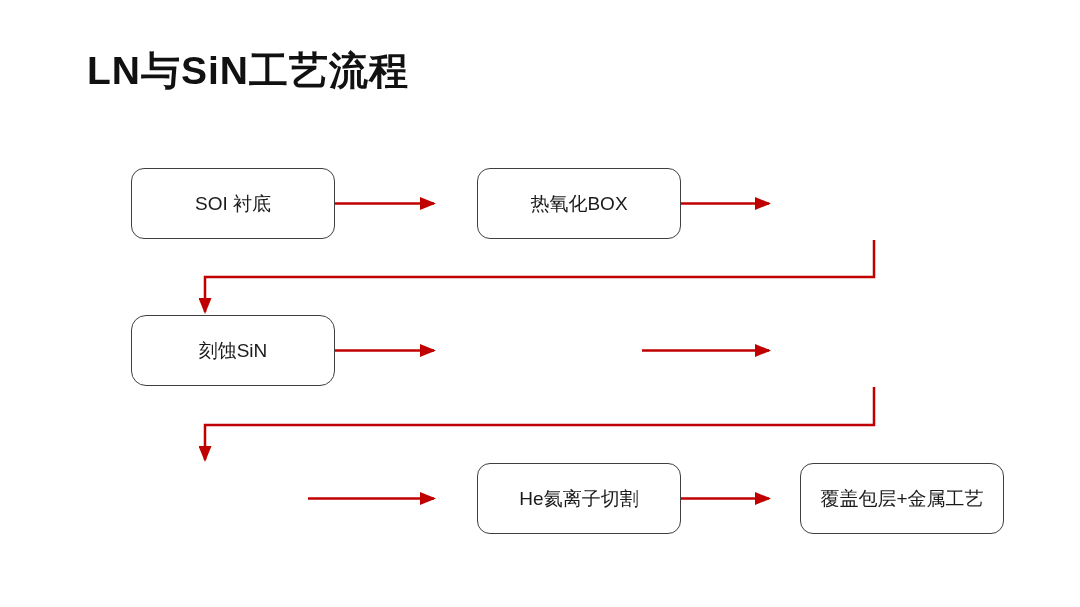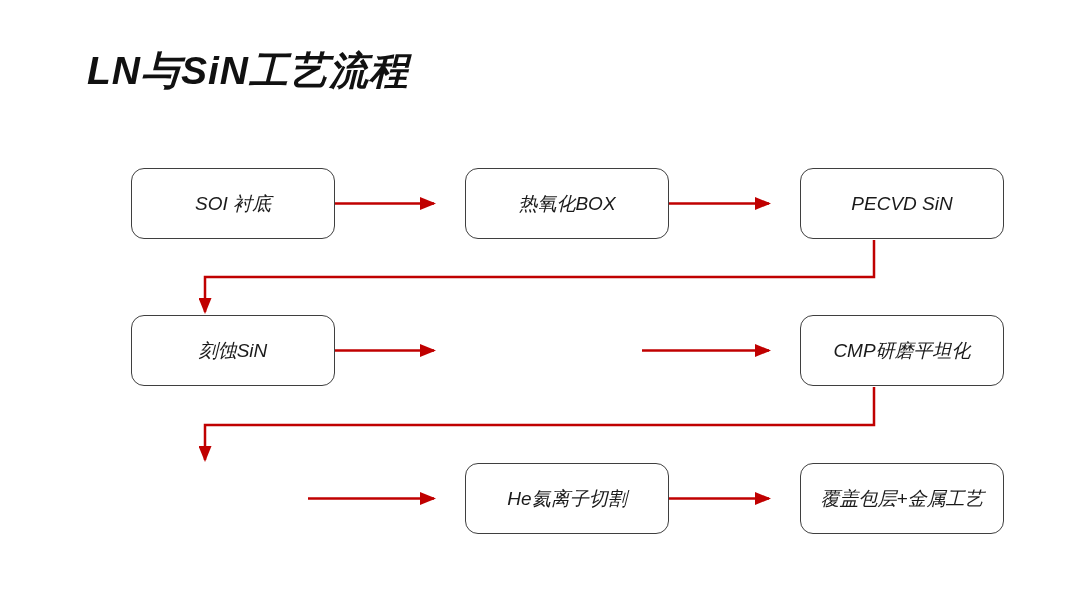--- a/index.html
+++ b/index.html
@@ -14,21 +14,20 @@
   body {
     font-family: "Liberation Sans", "DejaVu Sans", sans-serif;
     background: var(--bg);
     overflow: hidden;
   }
   .canvas {
     position: relative;
     width: 1080px;
     height: 545px;
     background: var(--bg);
-    font-style: italic;
   }
   .page-title {
     position: absolute;
     left: 87px;
     top: 44px;
     font-size: 39px;
     font-weight: 700;
     letter-spacing: 1px;
     color: #111111;
     white-space: nowrap;
@@ -44,25 +43,25 @@
     align-items: center;
     justify-content: center;
     font-size: 19px;
     color: var(--text);
     white-space: nowrap;
     z-index: 2;
     margin-left: 28px;
   }
   
   .col-1 { left: 103px; }
-  .col-2 { left: 437px; }
+  .col-2 { left: 449px; }
   .col-3 { left: 772px; }
   
   .row-1 { top: 168px; }
-  .row-2 { top: 315px; }
+  .row-2 { top: 315px; border-radius: 15px; }
   .row-3 { top: 463px; }
   .arrow-layer {
     position: absolute;
     left: 0; top: 0;
     width: 1080px;
     height: 607px;
     z-index: 1;
   }
   .arrow-layer path {
     stroke: var(--arrow);
@@ -101,29 +100,23 @@
     <path d="M 308,498.5 L 434,498.5" marker-end="url(#arrowhead)"></path>
     <path d="M 642,498.5 L 769,498.5" marker-end="url(#arrowhead)"></path>
   </svg>
 
   <div class="flow-box col-1 row-1">
     <span>SOI 衬底</span>
   </div>
   <div class="flow-box col-2 row-1">
     <span>热氧化BOX</span>
   </div>
-  <div class="flow-box col-3 row-1">
-    <span>PECVD SiN</span>
-  </div>
 
   <div class="flow-box col-1 row-2">
     <span>刻蚀SiN</span>
-  </div>
-  <div class="flow-box col-3 row-2">
-    <span>CMP研磨平坦化</span>
   </div>
 
   <div class="flow-box col-3 row-3">
     <span>覆盖包层+金属工艺</span>
   </div>
   <div class="flow-box col-2 row-3">
     <span>He氦离子切割</span>
   </div>
 
 </div>

